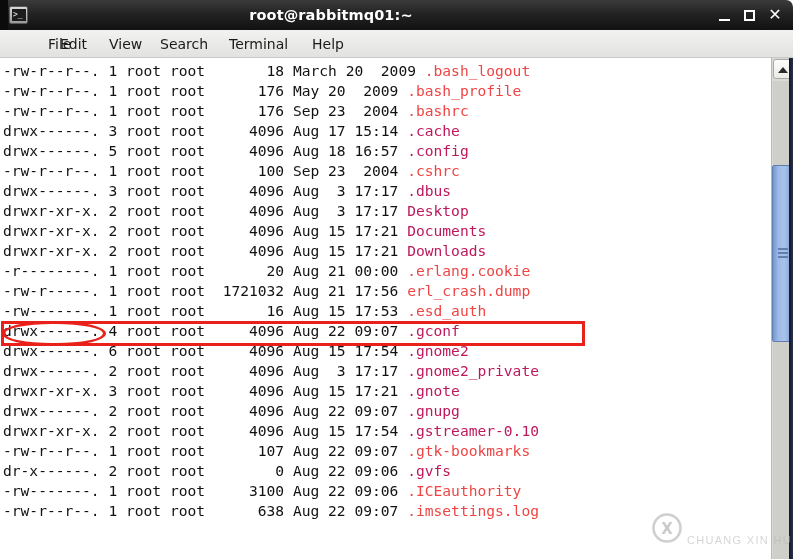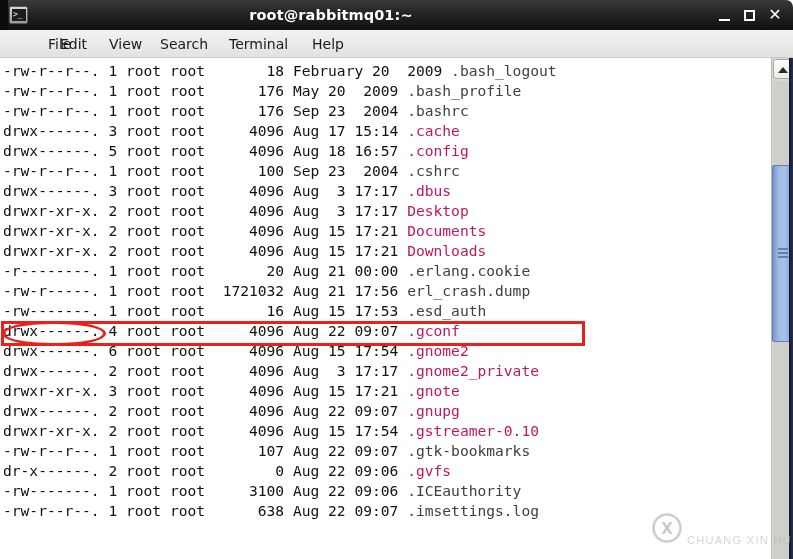--- a/index.html
+++ b/index.html
@@ -149,21 +149,21 @@
   .row {
     height: 20px;
     line-height: 20px;
     font-family: "DejaVu Sans Mono", monospace;
     font-size: 14.6px;
     white-space: pre;
     color: #111111;
     letter-spacing: 0px;
   }
   .row .dir { color: #be185d; }
-  .row .file { color: #404040; text-align: right; }
+  .row .file { color: #ef4444; text-align: right; }
 
   
   #hl-rect {
     position: absolute;
     left: 1px;
     top: 263px;
     width: 584px;
     height: 25px;
     border: 3px solid #e8211a;
     box-sizing: border-box;
@@ -309,21 +309,21 @@
       <div class="menuitem" style="left: 12px; margin-left: 31px;"><span>File</span></div>
       <div class="menuitem" style="left: 55px;"><span>Edit</span></div>
       <div class="menuitem" style="left: 104px;"><span>View</span></div>
       <div class="menuitem" style="left: 155px;"><span>Search</span></div>
       <div class="menuitem" style="left: 224px;"><span>Terminal</span></div>
       <div class="menuitem" style="left: 307px;"><span>Help</span></div>
     </div>
 
   <div id="screen">
     <div id="lines">
-        <div class="row"><span>-rw-r--r--. 1 root root       18 February 20  2009 </span><span class="file">.bash_logout</span></div>
+        <div class="row"><span>-rw-r--r--. 1 root root       18 March 20  2009 </span><span class="file">.bash_logout</span></div>
         <div class="row"><span>-rw-r--r--. 1 root root      176 May 20  2009 </span><span class="file">.bash_profile</span></div>
         <div class="row"><span>-rw-r--r--. 1 root root      176 Sep 23  2004 </span><span class="file">.bashrc</span></div>
         <div class="row"><span>drwx------. 3 root root     4096 Aug 17 15:14 </span><span class="dir">.cache</span></div>
         <div class="row"><span>drwx------. 5 root root     4096 Aug 18 16:57 </span><span class="dir">.config</span></div>
         <div class="row"><span>-rw-r--r--. 1 root root      100 Sep 23  2004 </span><span class="file">.cshrc</span></div>
         <div class="row"><span>drwx------. 3 root root     4096 Aug  3 17:17 </span><span class="dir">.dbus</span></div>
         <div class="row"><span>drwxr-xr-x. 2 root root     4096 Aug  3 17:17 </span><span class="dir">Desktop</span></div>
         <div class="row"><span>drwxr-xr-x. 2 root root     4096 Aug 15 17:21 </span><span class="dir">Documents</span></div>
         <div class="row"><span>drwxr-xr-x. 2 root root     4096 Aug 15 17:21 </span><span class="dir">Downloads</span></div>
         <div class="row"><span>-r--------. 1 root root       20 Aug 21 00:00 </span><span class="file">.erlang.cookie</span></div>

